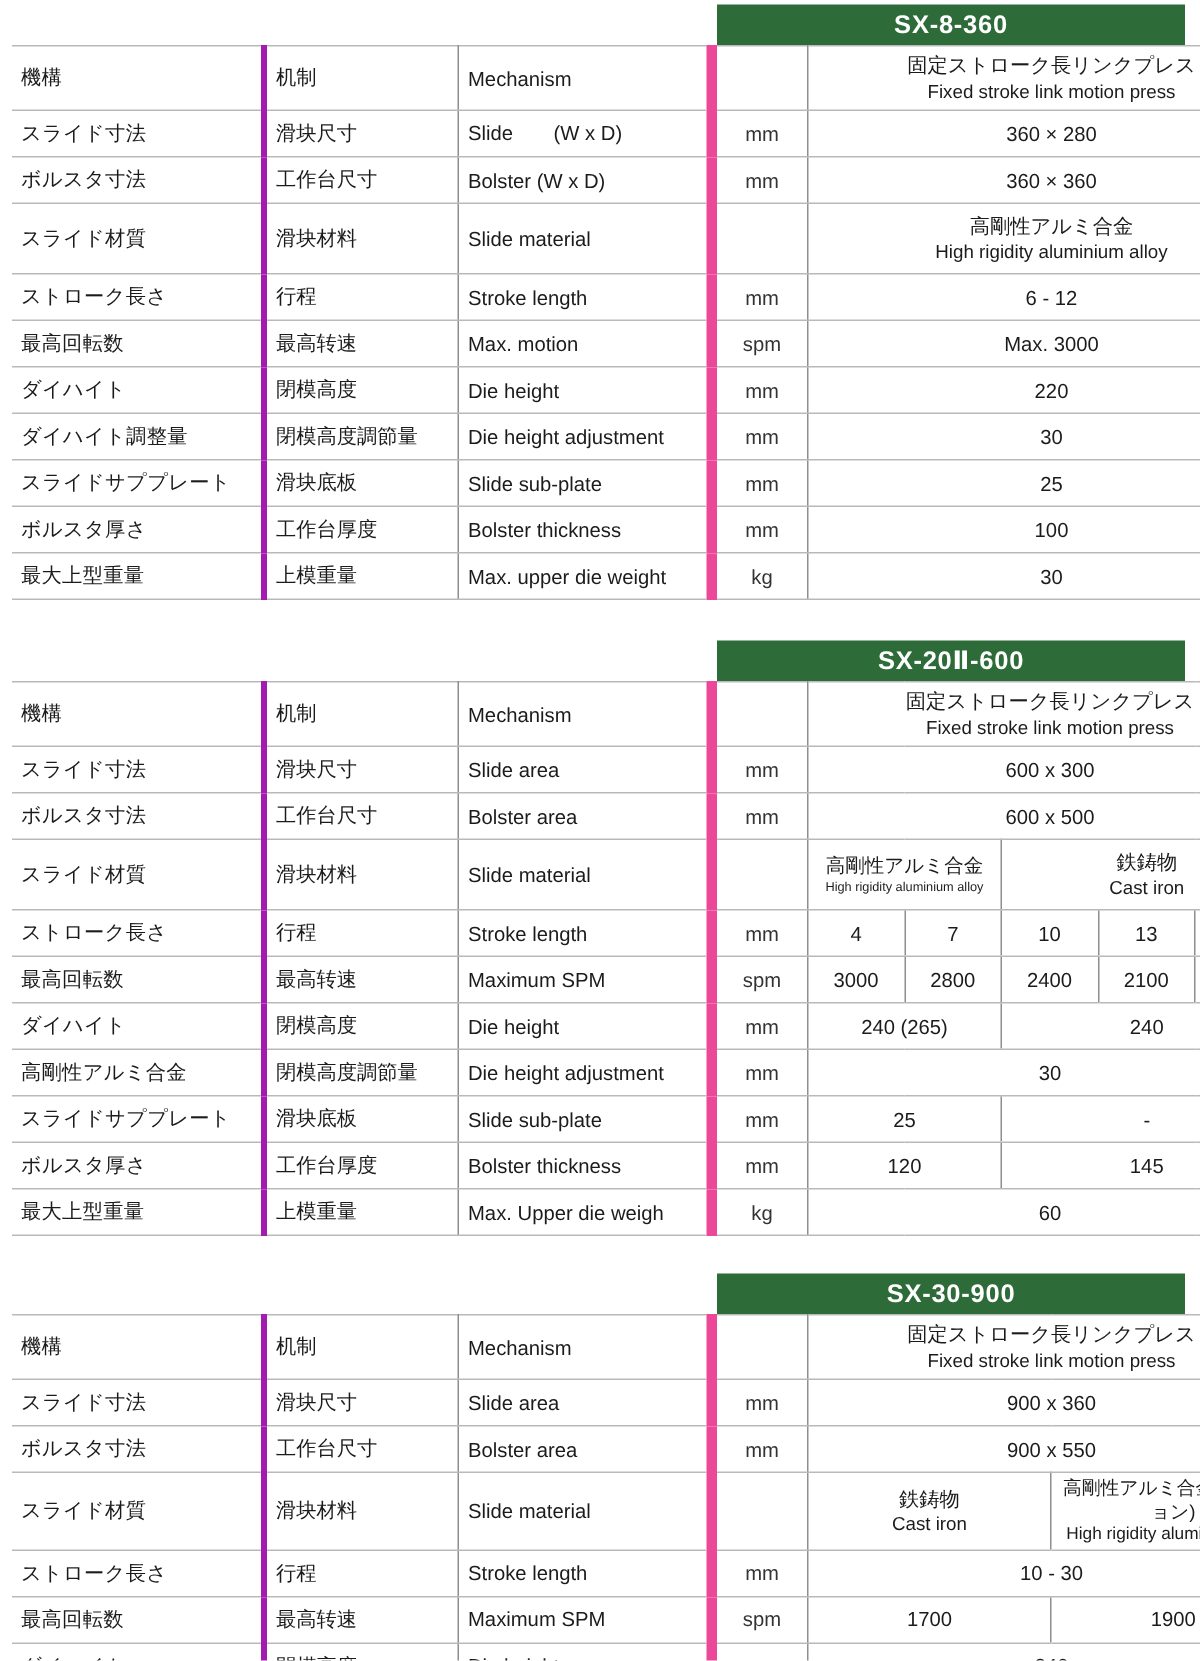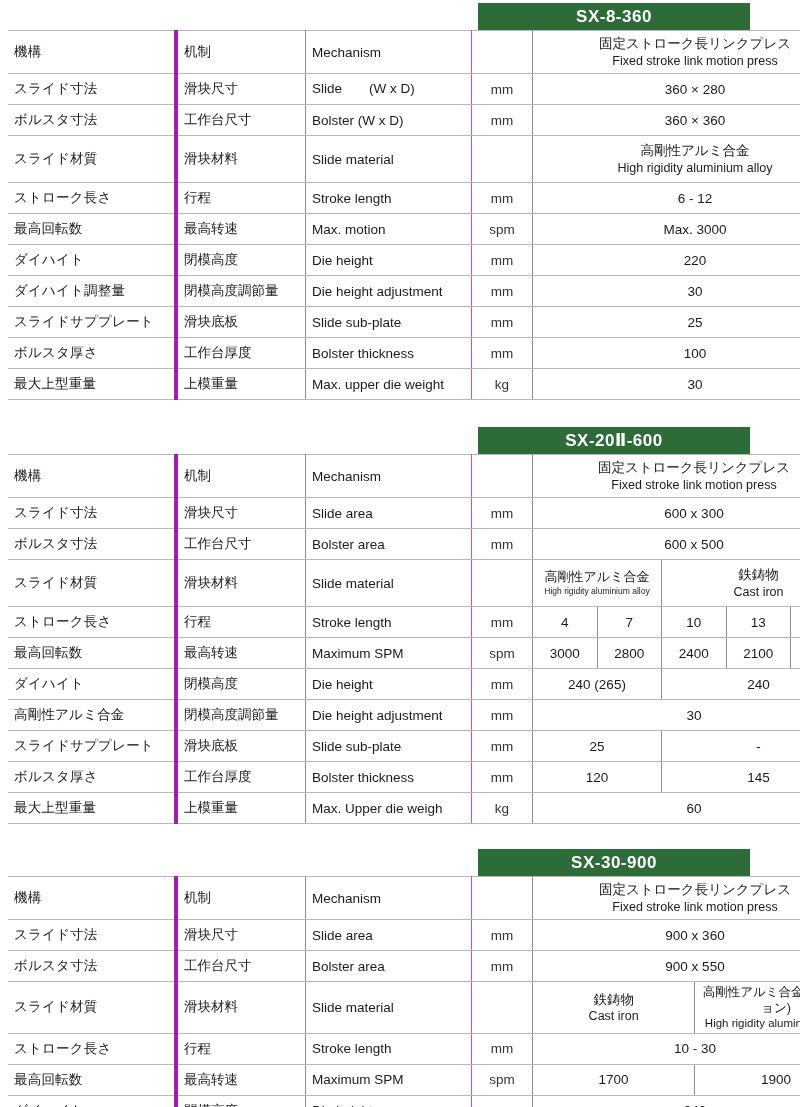--- a/index.html
+++ b/index.html
@@ -10,21 +10,21 @@
     color:#1b1b1b;
     -webkit-font-smoothing:antialiased;
   }
   .page{ width:800px; height:1107px; position:relative; overflow:hidden; }
 
   .spec-block{ position:relative; width:800px; }
 
   
   .banner-row{ height:30px; position:relative; }
   .banner{
-    position:absolute; left:478px; top:3px; width:272px; height:27px;
+    position:absolute; left:478px; top:3px; width:312px; height:27px;
     background:#2d6b38; color:#ffffff;
     display:flex; align-items:center; justify-content:center;
     font-size:17px; font-weight:bold; letter-spacing:.5px;
     font-family:"Liberation Sans","DejaVu Sans",sans-serif;
   }
 
   table.spec{
     border-collapse:collapse;
     width:790px;
     margin-left:8px;
@@ -34,21 +34,21 @@
     border-top:1px solid #b9b9b9;
     border-bottom:1px solid #b9b9b9;
     padding:2px 6px;
     font-size:13.5px;
     vertical-align:middle;
     background:#fff;
   }
   
   .c1{ width:154px; border-right:4px solid #a21caf; }
   .c2{ width:115px; border-right:1px solid #8e8e8e; }
-  .c3{ width:153px; border-right:1px solid #ec4899; }
+  .c3{ width:153px; border-right:7px solid #ec4899; }
   .c4{ width:48px;  border-right:1px solid #8e8e8e; text-align:center; color:#333; }
   .val{ text-align:center; }
   .val + .val{ border-left:1px solid #8e8e8e; }
 
   .jp{ font-size:14px; letter-spacing:.2px; }
   .cn{ font-size:14px;margin-left:42px; }
   .en{ font-size:13px; }
 
   .two-line{ line-height:1.28; }
   .two-line .l1{ display:block; font-size:13.5px; }

